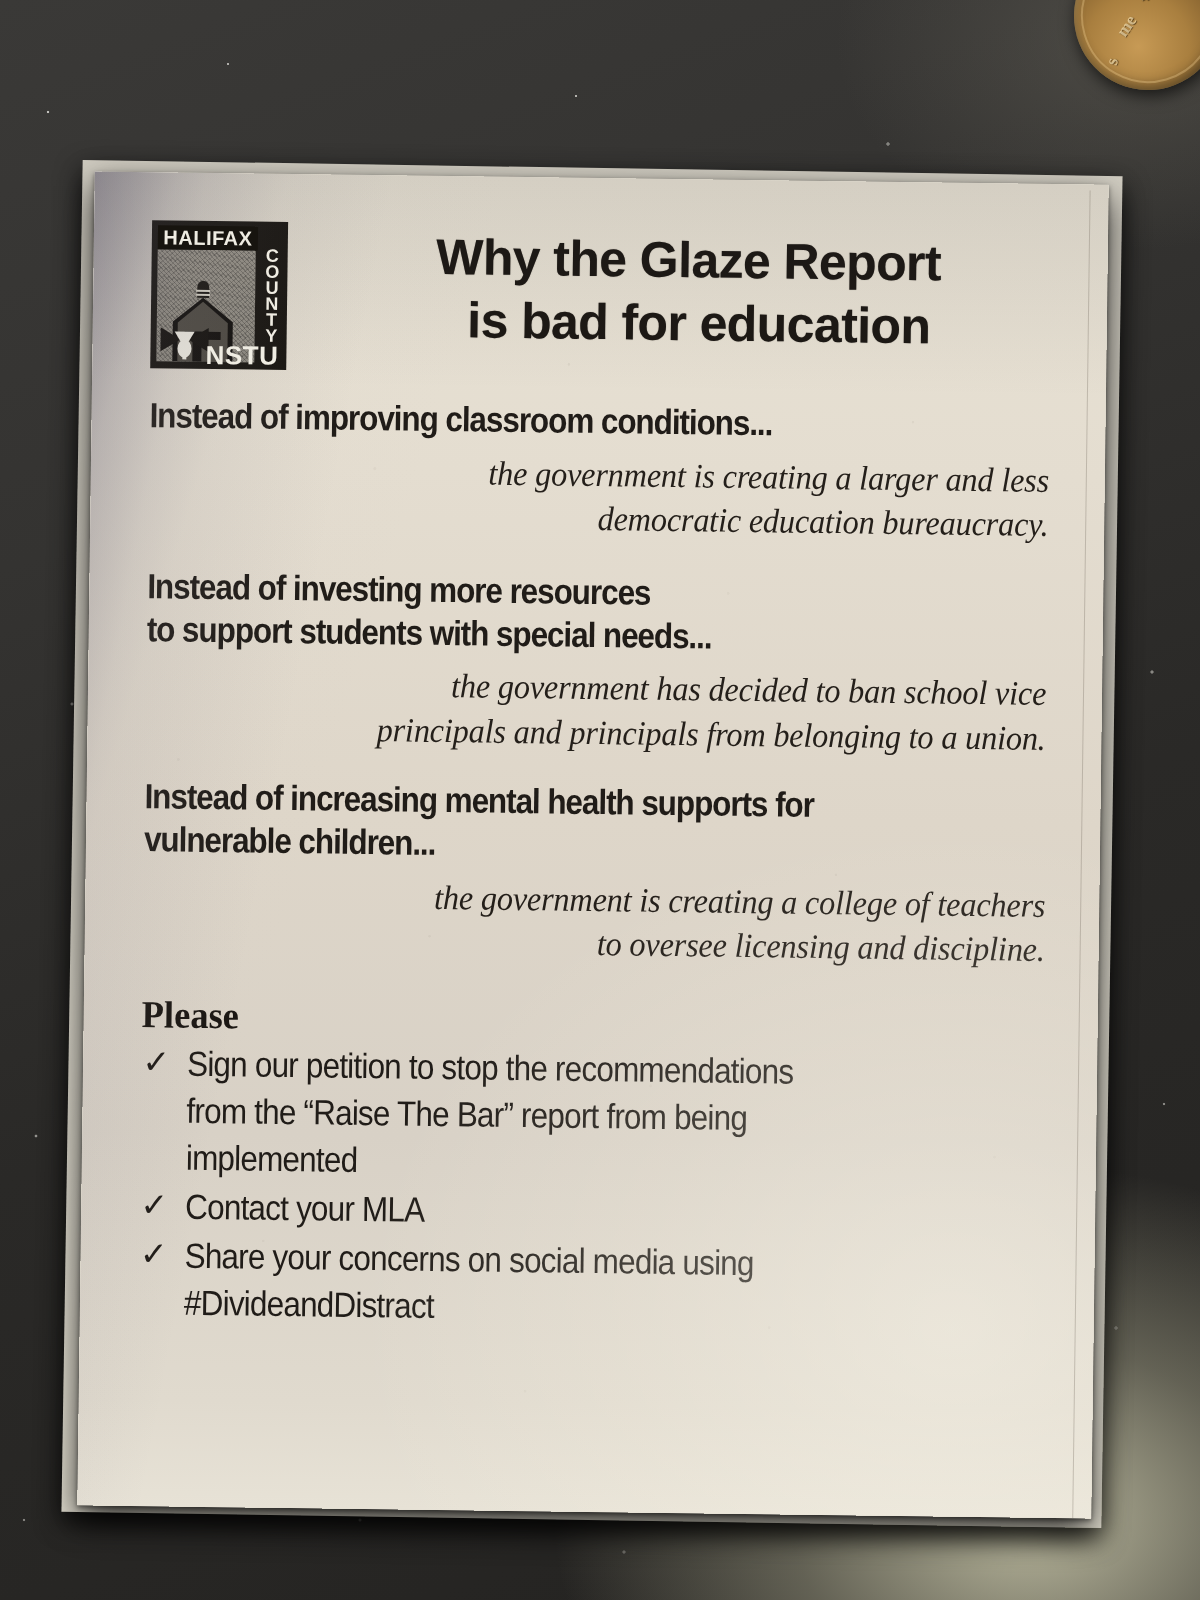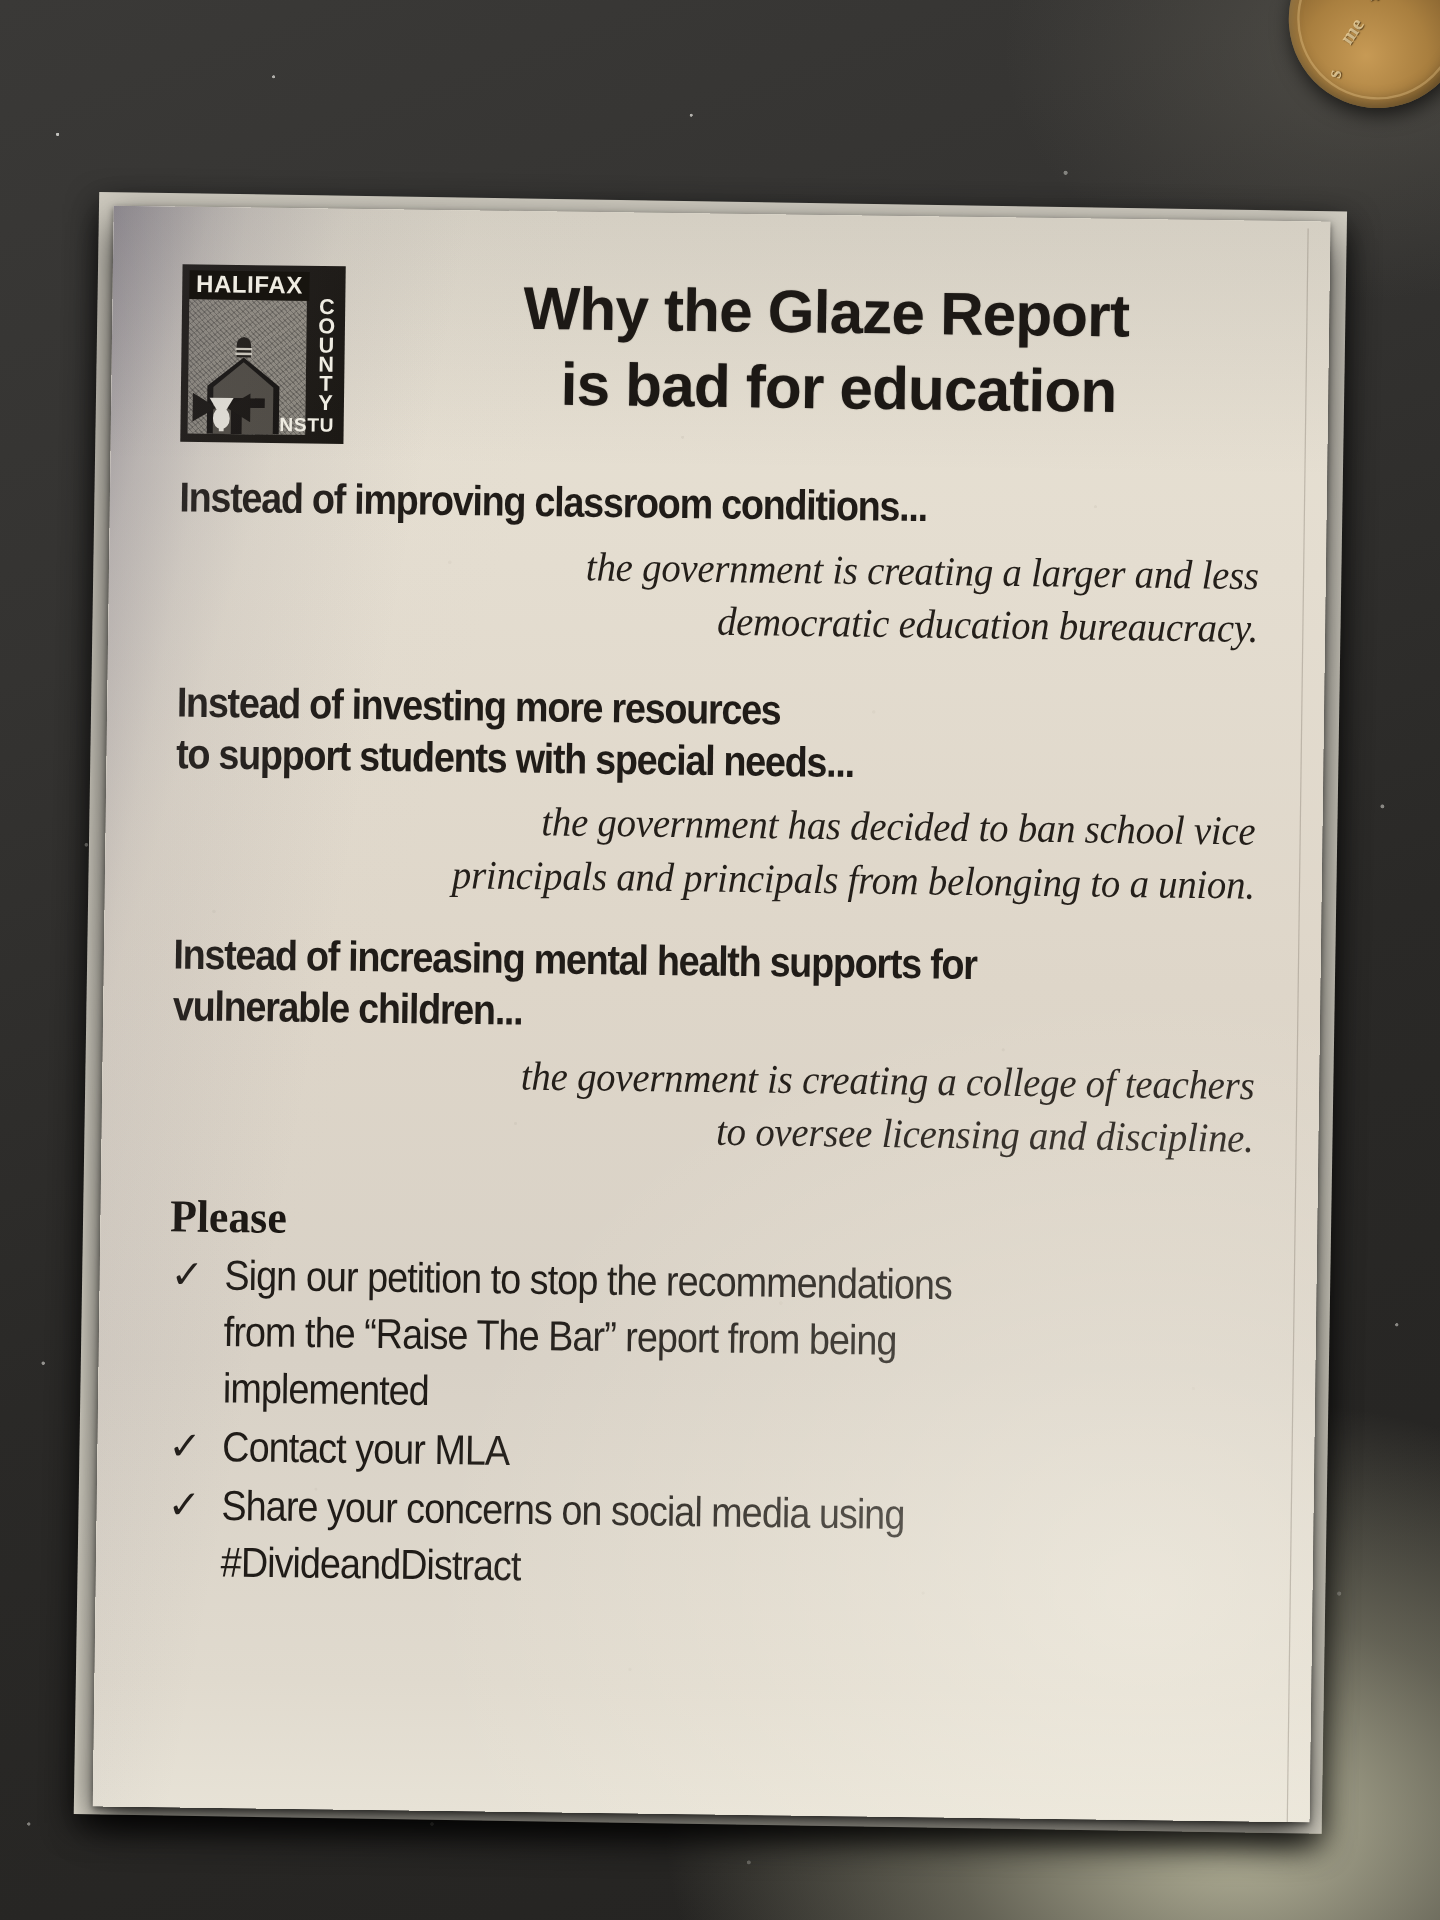--- a/index.html
+++ b/index.html
@@ -228,21 +228,21 @@
     flex-direction: column;
     justify-content: flex-start;
   }
   .logo-right span { display: block; height: 16px; }
   .logo-bottom {
     position: absolute;
     right: 8px; bottom: 3px;
     color: #efece2;
     font-family: "Liberation Sans", sans-serif;
     font-weight: bold;
-    font-size: 16px;
+    font-size: 26px;
     line-height: 22px;
     letter-spacing: .5px;
     z-index: 4;
   }
   .logo-field {
     position: absolute;
     left: 6px; top: 29px;
     width: 98px; height: 112px;
     background:
       repeating-linear-gradient(47deg, rgba(0,0,0,.22) 0 1px, rgba(255,255,255,0) 1px 3px),

